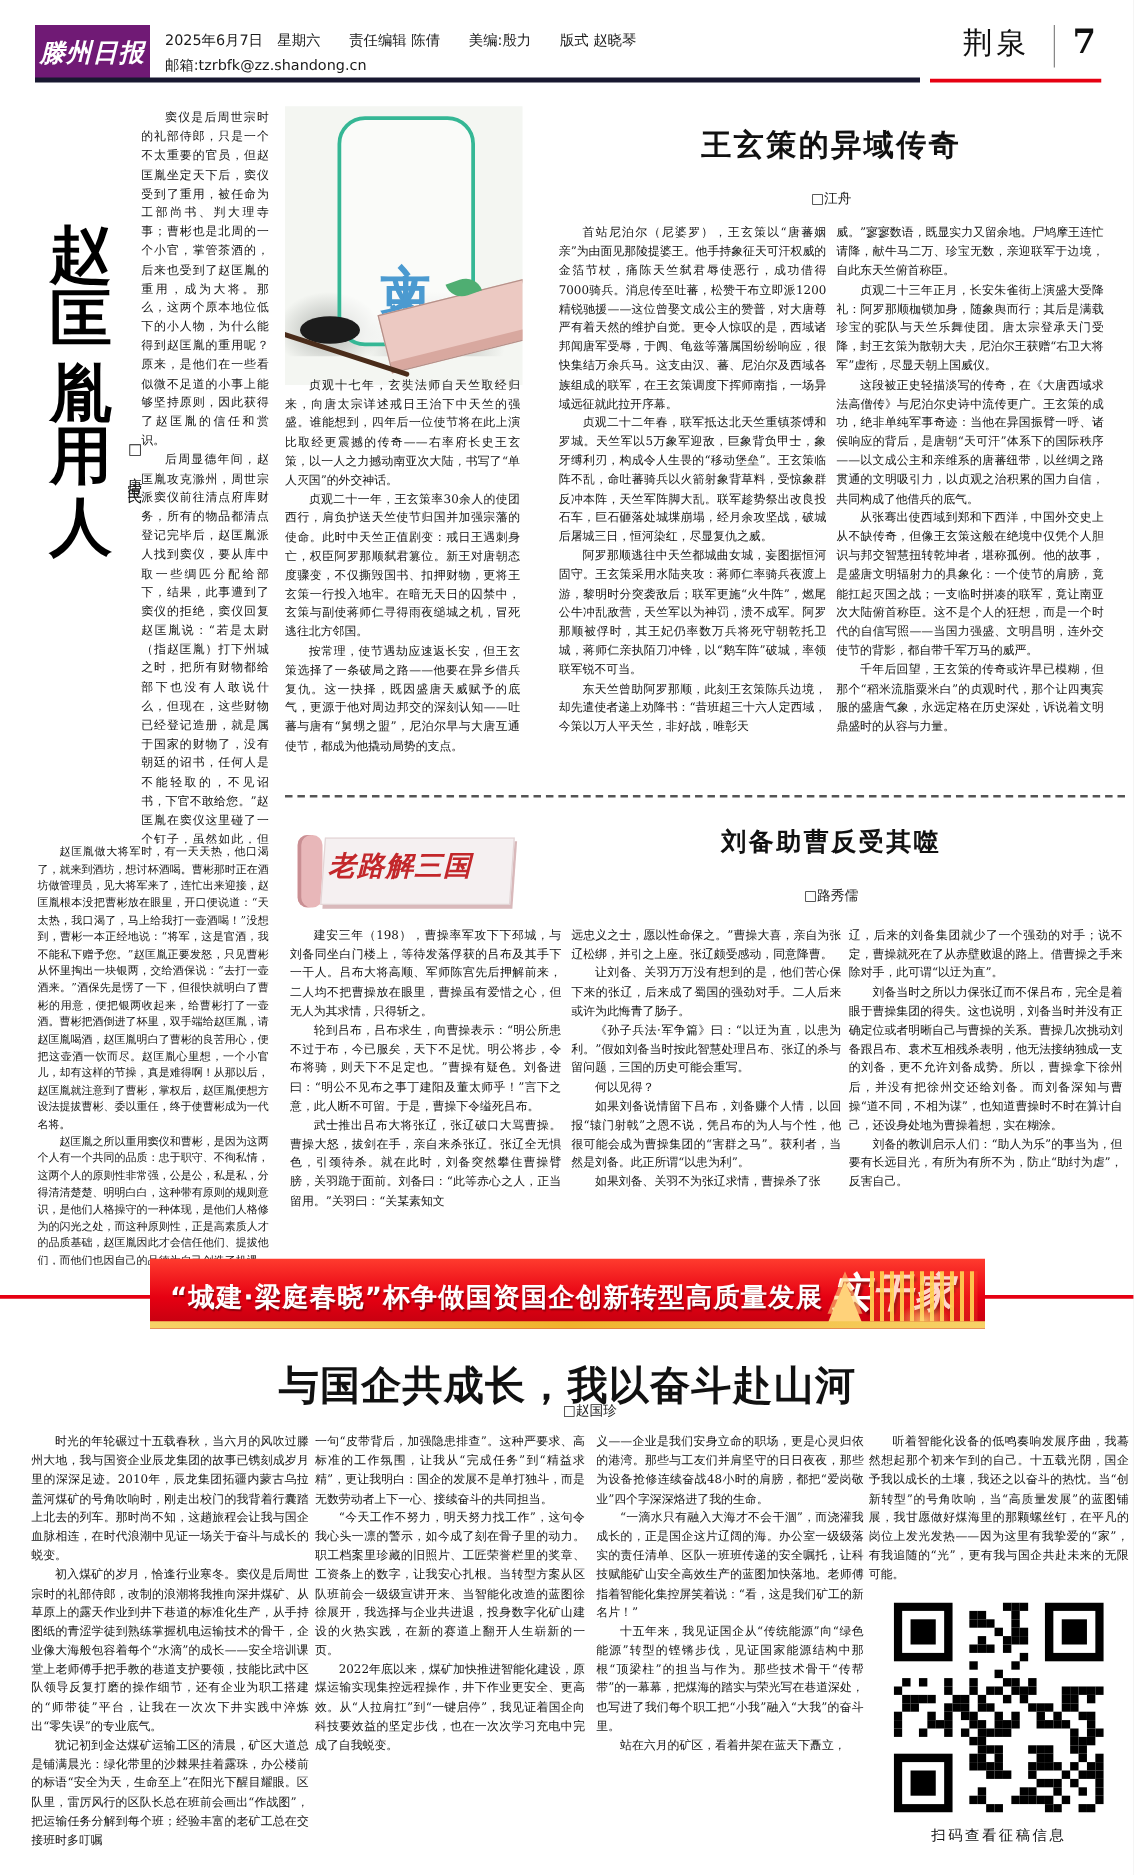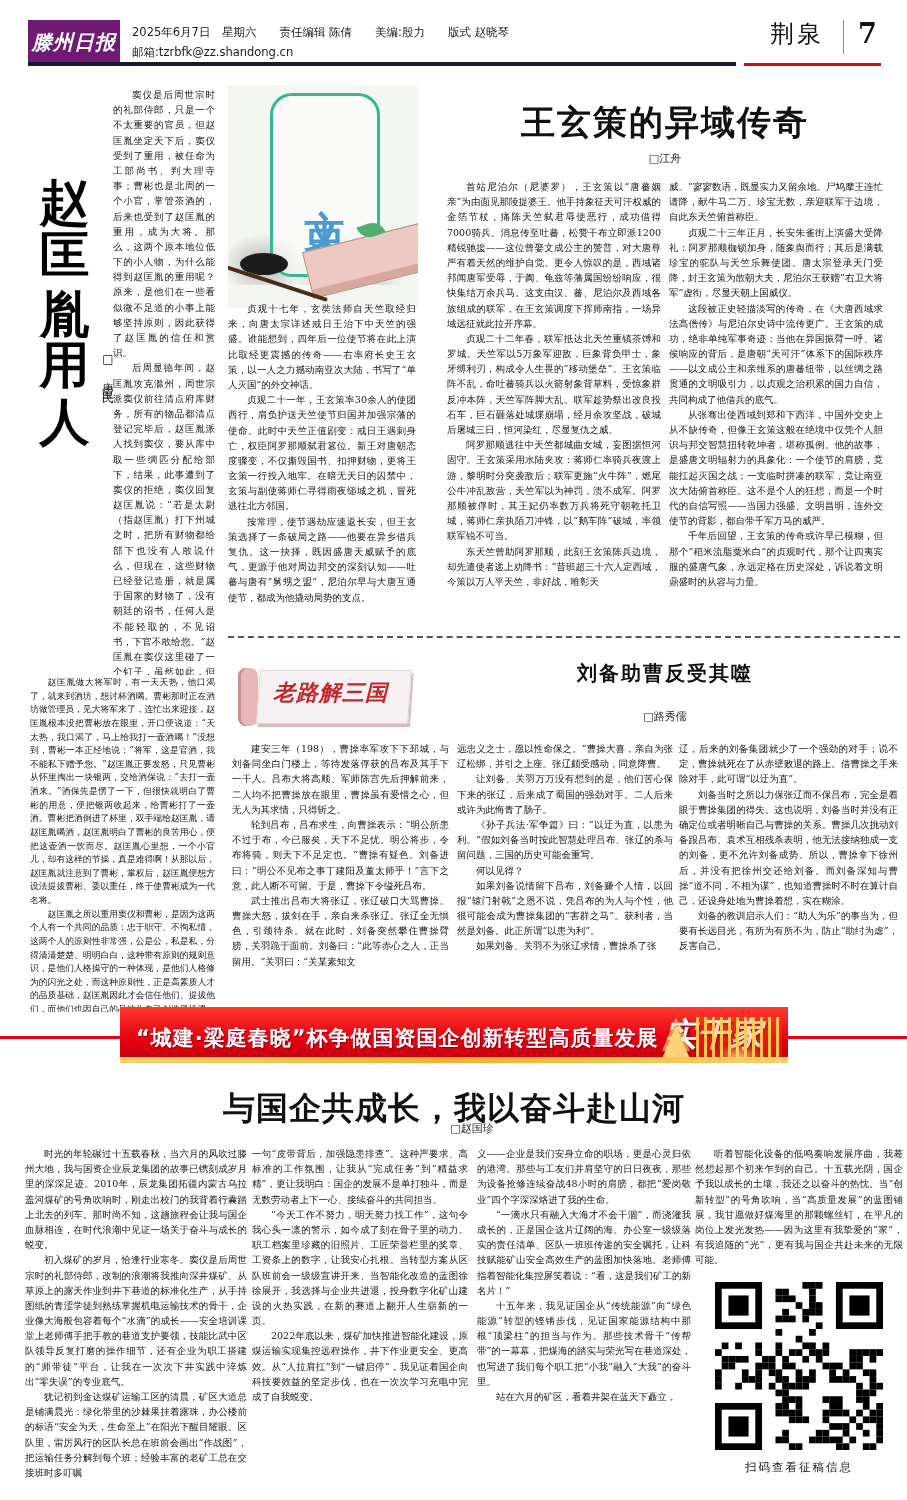--- a/index.html
+++ b/index.html
@@ -43,36 +43,36 @@
      writing-mode:vertical-rl; font-size:42px; font-weight:bold; color:#4b9ad0; letter-spacing:0.25em;
      font-family:"DejaVu Serif", serif; }
   .ink-stone { position:absolute; left:12px; top:168px; width:48px; height:22px; background:#1c1c1c; border-radius:50%; }
   .brush { position:absolute; left:-8px; top:196px; width:110px; height:4px; background:#4a2c1a; transform:rotate(18deg); border-radius:2px; }
   .scroll { position:absolute; left:78px; top:152px; width:118px; height:46px; background:#ecc9c2; border:1px solid #b59089;
             transform:rotate(-14deg); box-shadow:inset 0 -8px 0 #d8a89f; }
   .scroll-leaf { position:absolute; left:130px; top:138px; width:26px; height:14px; background:#4fae72; border-radius:0 14px 0 14px; transform:rotate(-20deg); }
 
   
   .a2-title { position:absolute; left:430px; top:100px; width:470px; text-align:center;
-              font-size:34px; font-weight:900; letter-spacing:2px; }
+              font-size:24px; font-weight:900; letter-spacing:2px; }
   .a3-title { position:absolute; left:430px; top:660px; width:470px; text-align:center;
               font-size:20px; font-weight:900; letter-spacing:2px; }
   .a4-title { position:absolute; left:148px; top:1068px; width:612px; text-align:center;
               font-size:32px; font-weight:900; letter-spacing:1px;margin-top:19px; }
   .byline { position:absolute; text-align:center; font-size:11px; color:#222; }
 
   .dashed-div { position:absolute; left:228px; top:636px; width:672px; border-top:2px dashed #555; }
 
   
   .laolu { position:absolute; left:232px; top:654px; width:192px; height:84px; }
   .laolu-paper { position:absolute; left:26px; top:16px; width:150px; height:52px; background:#f5f0f1;
                  box-shadow:2px 3px 0 #d9b9bb; transform:skewX(-4deg); border:1px solid #e3d5d6; }
   .laolu-curl { position:absolute; left:6px; top:14px; width:20px; height:58px; background:#e8b7b9; border-radius:8px;
                 box-shadow:inset 3px 0 0 #c98f93; }
-  .laolu-text { position:absolute; left:41px; top:24px; width:140px; font-size:22px; font-weight:bold;
+  .laolu-text { position:absolute; left:18px; top:24px; width:140px; text-align:center; font-size:22px; font-weight:bold;
                 font-style:italic; color:#c3272b; letter-spacing:1px; font-family:"DejaVu Serif", serif; }
 
   
   .thin-red-rule { position:absolute; left:0; top:1036px; width:907px; height:3px; background:#e60012; }
   .banner { position:absolute; left:120px; top:1007px; width:668px; height:56px;
             background:linear-gradient(180deg,#ff3b2e 0%, #e60012 55%, #c00010 100%);
             display:flex; align-items:center; overflow:hidden; }
   .banner-strip { position:absolute; left:0; bottom:0; width:100%; height:6px;
                   background:linear-gradient(90deg,#f7d267,#f0b22c,#f7d267); }
   .banner-text { margin-left:16px; color:#fff; font-weight:900; font-size:21px; letter-spacing:1px;

